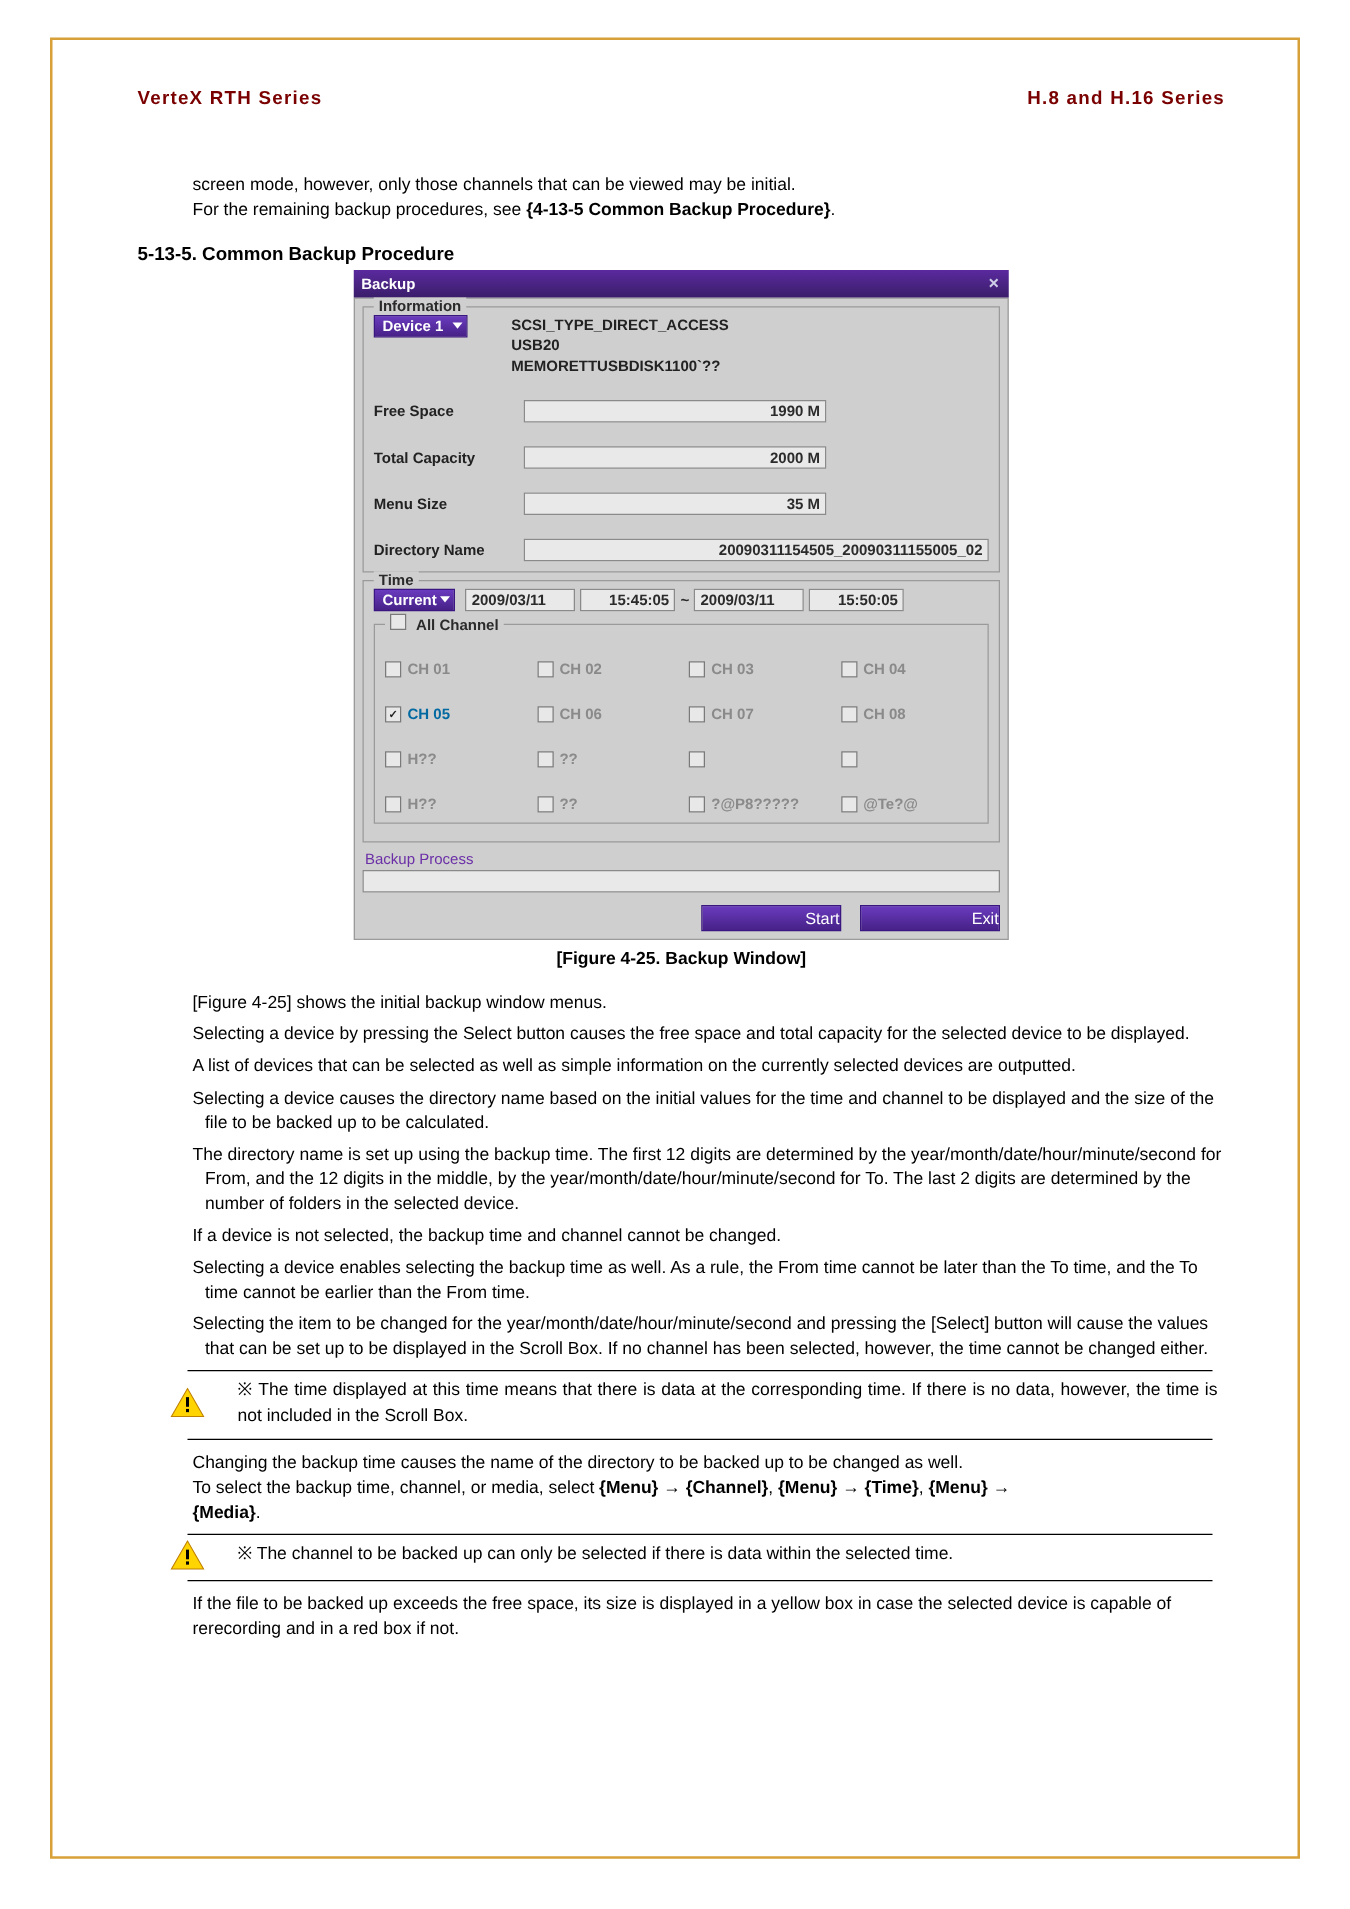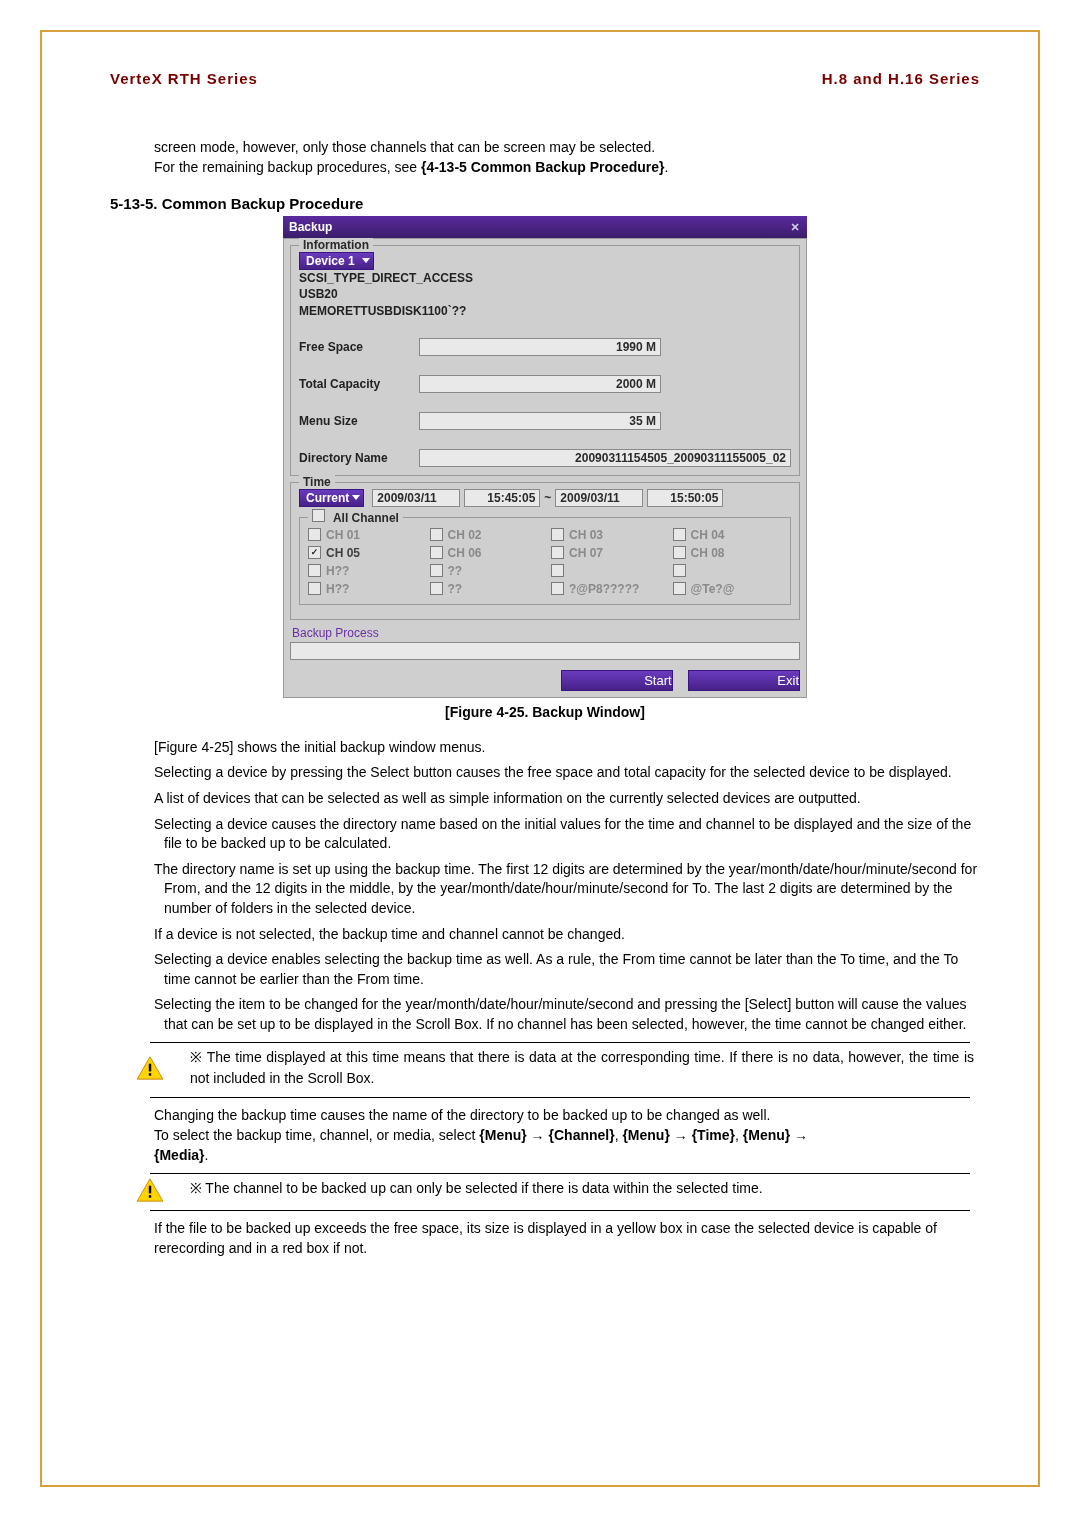--- a/index.html
+++ b/index.html
@@ -21,33 +21,33 @@
 
   
   .bk-window { width:524px; margin:4px auto 0 auto; font-family:Arial,sans-serif; font-size:12px; color:#2b2b2b; }
   .bk-title { background:linear-gradient(#5a2a9e,#3b1d6a); color:#fff; font-weight:bold; padding:2px 6px; position:relative; height:18px; line-height:18px; }
   .bk-close { position:absolute; right:4px; top:2px; width:16px; height:14px; color:#cfcfe8; font-size:11px; text-align:center; }
   .bk-body { background:#cfcfcf; border:1px solid #9a9a9a; padding:6px; }
   .bk-group { border:1px solid #9a9a9a; padding:6px 8px 8px 8px; margin-bottom:6px; position:relative; background:#cfcfcf;font-weight:bold; }
   .bk-legend { position:absolute; top:-8px; left:8px; background:#cfcfcf; padding:0 4px; color:#2a2a2a; font-size:12px; }
   .dev-sel { display:inline-block; background:linear-gradient(#6a3bbf,#472187); color:#fff; padding:1px 18px 1px 6px; position:relative; font-size:12px; border:1px solid #3a1680; }
   .dev-sel .dd { position:absolute; right:3px; top:5px; width:0;height:0;border-left:4px solid transparent;border-right:4px solid transparent;border-top:5px solid #fff; }
-  .info-flex { display:flex;flex-direction:column; }
+  .info-flex { display:flex; }
   .info-left { width:110px; }
   .info-right { flex:1; line-height:1.35; color:#222; }
   .kv-row { display:flex; align-items:center; margin-top:19px; }
   .kv-lab { width:120px; color:#222; }
   .kv-box { border:1px solid #8a8a8a; background:#e9e9e9; height:16px; flex:1; text-align:right; padding:0 4px; font-size:12px; line-height:16px; }
   .kv-box.left { text-align:left; }
   .cur-sel { display:inline-block; background:linear-gradient(#6a3bbf,#472187); color:#fff; padding:1px 14px 1px 6px; position:relative; font-size:12px; border:1px solid #3a1680; margin-right:4px;}
   .cur-sel .dd { position:absolute; right:3px; top:5px; width:0;height:0;border-left:4px solid transparent;border-right:4px solid transparent;border-top:5px solid #fff; }
   .tbox { border:1px solid #8a8a8a; background:#e9e9e9; height:16px; display:inline-block; padding:0 4px; font-size:12px; line-height:16px; }
   .ch-grid { display:grid; grid-template-columns:repeat(4,1fr); gap:4px 12px; margin-top:4px; }
-  .ch { color:#8a8a8a; font-size:12px; display:flex; align-items:flex-start; }
-  .ch.en { color:#404040; }
+  .ch { color:#8a8a8a; font-size:12px; display:flex; align-items:flex-end;margin-top:18px; }
+  .ch.en { color:#0369a1; }
   .cb { width:11px; height:11px; border:1px solid #7a7a7a; margin-right:5px; display:inline-flex; align-items:center; justify-content:center; font-size:9px; background:#e8e8e8; }
   .cb.ck::after { content:"✓"; color:#222; }
   .proc-lab { color:#6b2fa7; font-size:12px; margin:2px 0 2px 2px; }
   .proc-bar { border:1px solid #8a8a8a; background:#e9e9e9; height:16px; }
   .btn-row { text-align:right; margin-top:10px; }
   .btn { display:inline-block; width:110px; text-align:right; background:linear-gradient(#6a3bbf,#472187); color:#fff; padding:2px 0; border:1px solid #3a1680; margin-left:12px; font-size:13px; }
   .arrow { font-family:Arial; }
 </style>
 </head>
 <body>
@@ -55,21 +55,21 @@
 <div class="page-border"></div>
 
 <div class="content">
 
   <div>
     <span class="hdr-left">VerteX RTH Series</span>
     <span class="hdr-right">H.8 and H.16 Series</span>
   </div>
   <div style="clear:both; height:50px;"></div>
 
-  <div class="body-text indent1">screen mode, however, only those channels that can be screen may be selected.</div>
+  <div class="body-text indent1">screen mode, however, only those channels that can be viewed may be initial.</div>
   <div class="body-text indent1">
     <span>For the remaining backup procedures, see </span><b>{4-13-5 Common Backup Procedure}</b><span>.</span>
   </div>
 
   <div class="sec-title">5-13-5.  Common Backup Procedure</div>
 
   <div class="bk-window">
     <div class="bk-title">
       <span>Backup</span>
       <span class="bk-close">✕</span>

